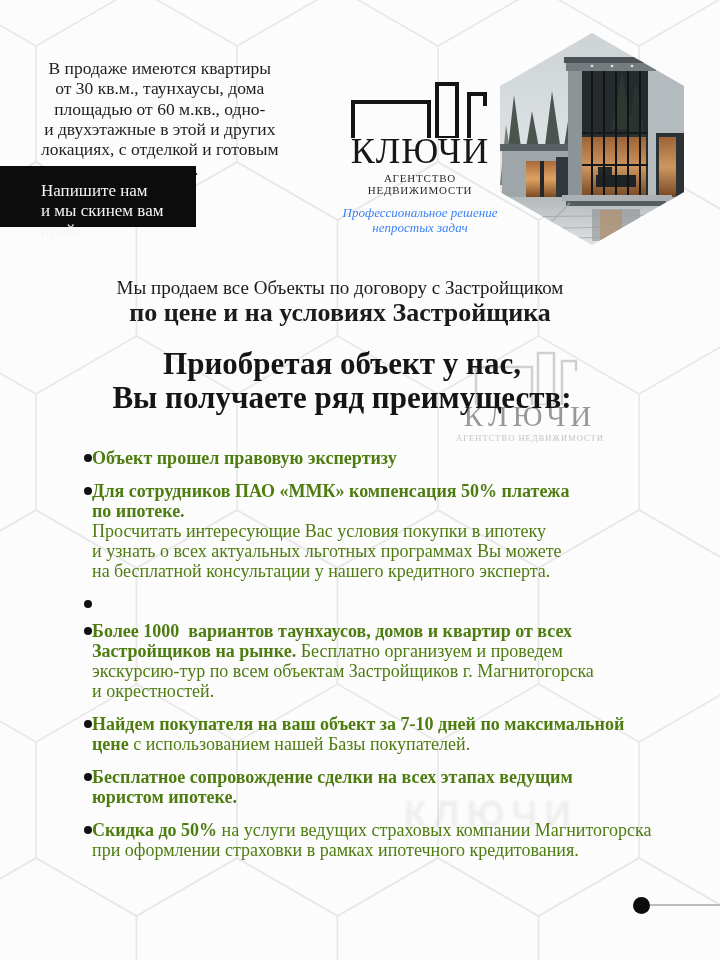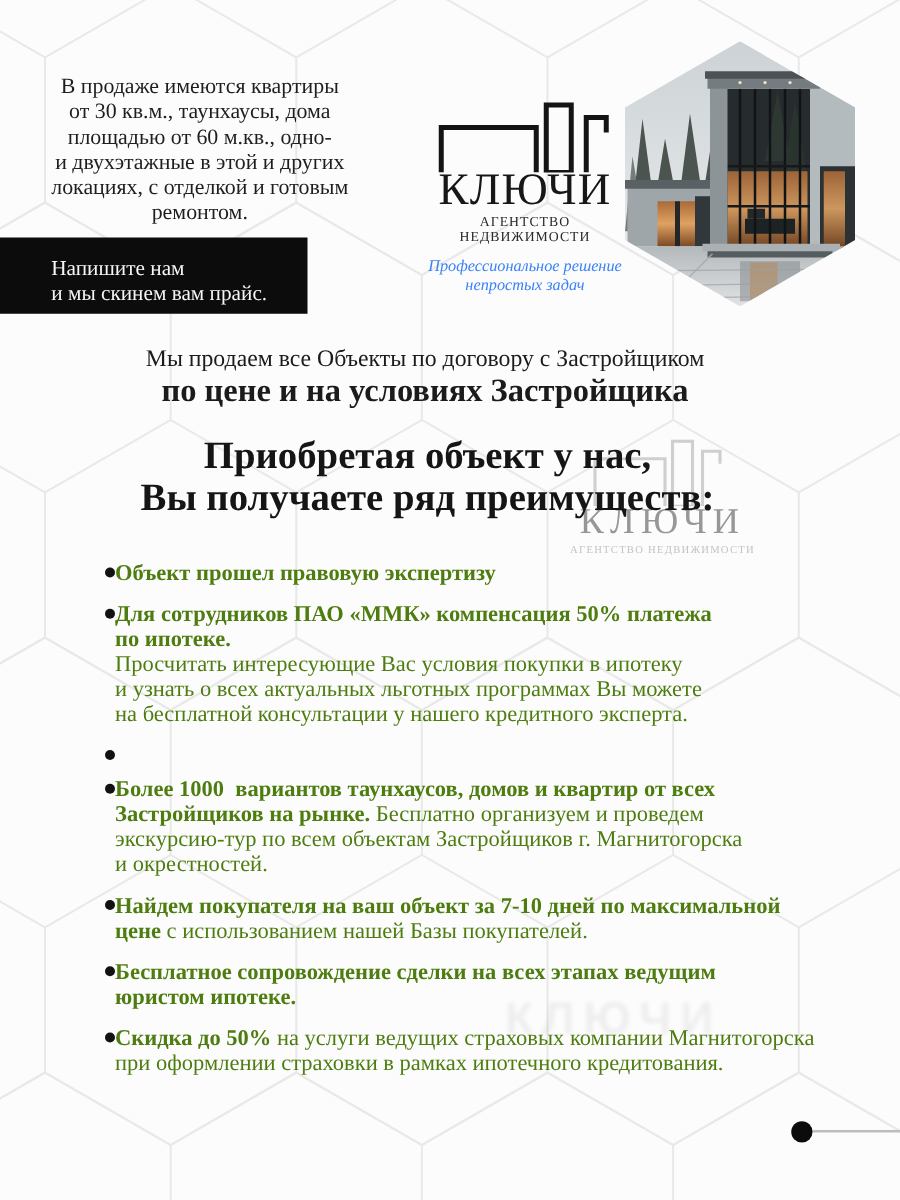--- a/index.html
+++ b/index.html
@@ -12,21 +12,21 @@
   .hex-bg{position:absolute;inset:0;z-index:0;}
   .pre{white-space:pre-line;}
 
   
   .intro{
     position:absolute;left:41px;top:58px;z-index:2;
     font-size:17.5px;line-height:20.3px;color:#1e1e1e;text-align:center;
   }
   
   .cta{
-    position:absolute;left:0;top:190px;width:246px;height:61px;z-index:2;
+    position:absolute;left:0;top:166px;width:196px;height:61px;z-index:2;
     background:#0c0c0c;color:#f6f6f6;
   }
   .cta-text{padding:15px 0 0 41px;font-size:17px;line-height:20px;}
 
   
   .logo{position:absolute;left:338px;top:80px;width:164px;text-align:center;z-index:2;}
   .logo-mark{display:block;margin:0 auto;}
   .logo-name{font-size:36px;line-height:34px;letter-spacing:1px;color:#171717;margin-top:-4px;}
   .logo-sub{font-size:11px;letter-spacing:0.8px;color:#2a2a2a;margin-top:4px;}
   .logo-tagline{font-style:italic;font-size:13px;line-height:15px;color:#3b82f6;margin-top:9px;}

